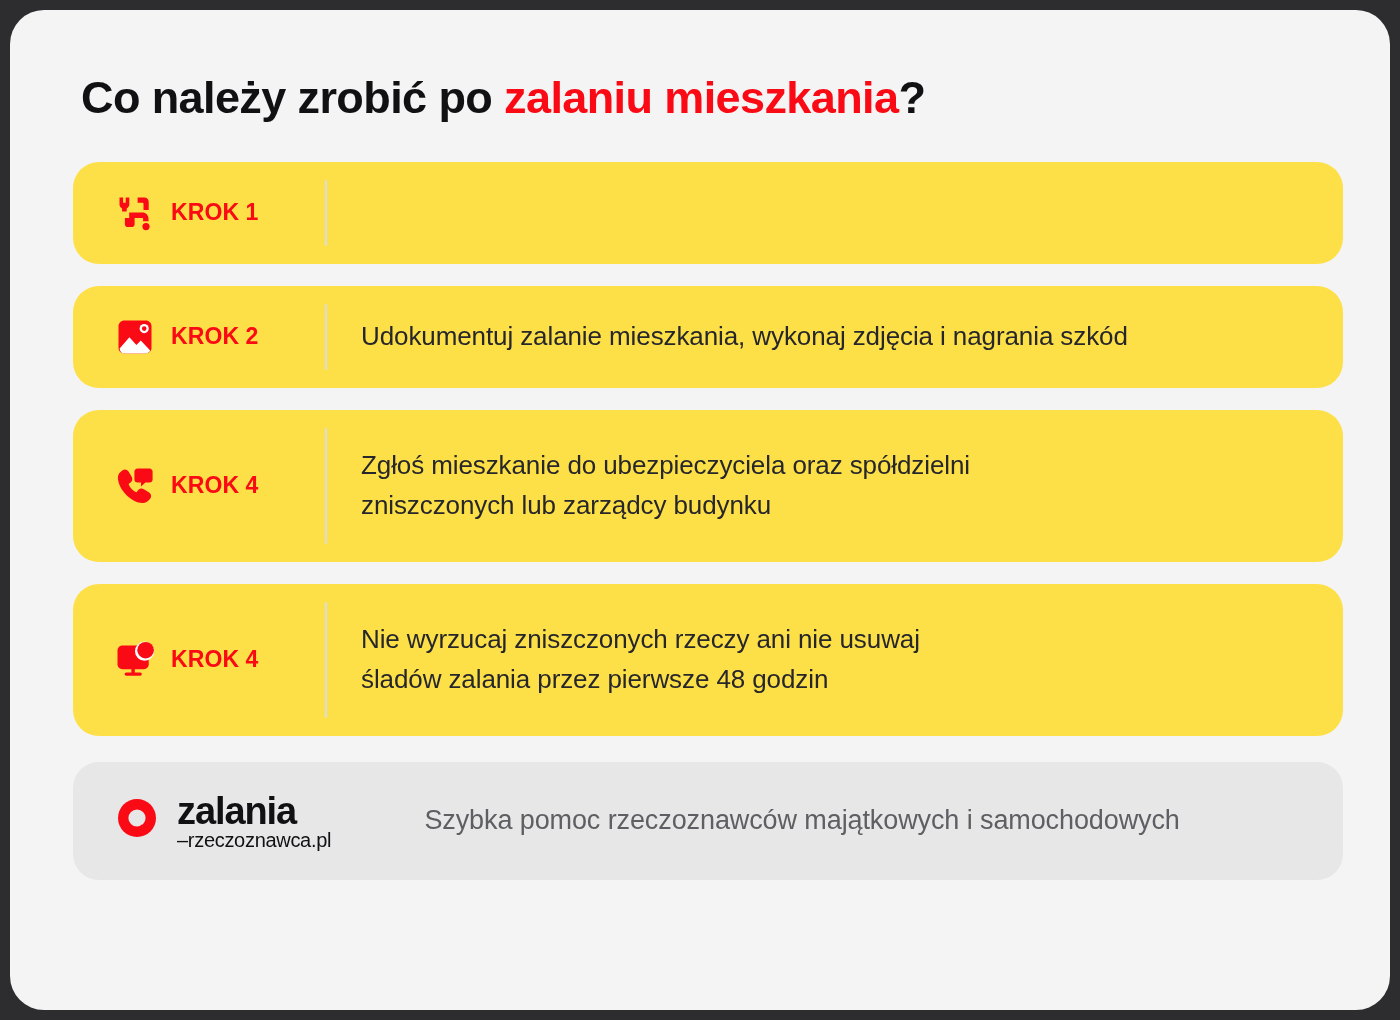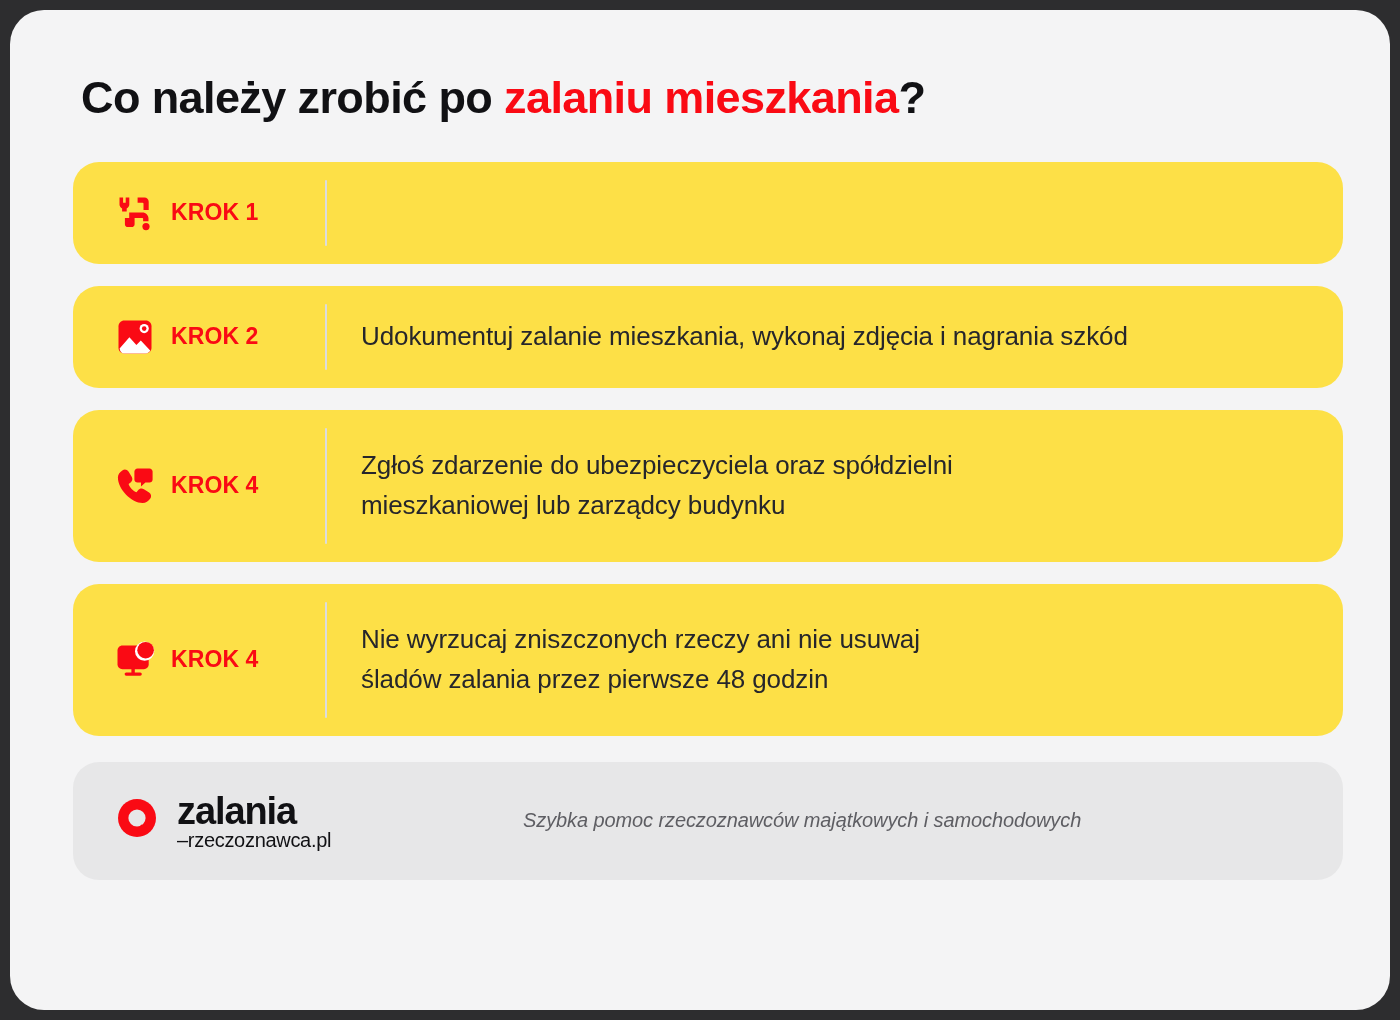--- a/index.html
+++ b/index.html
@@ -142,25 +142,24 @@
     font-size: 20px;
     font-weight: 400;
     color: #111114;
     letter-spacing: -0.3px;
     display: block;
     margin-top: 0;
   }
   .footer-tagline {
     flex: 1;
     text-align: center;
-    font-size: 20px;
+    font-size: 27px;
     color: #5e5e63;
     letter-spacing: -0.1px;
     padding-right: 30px;
-    font-style: italic;
   }
 </style>
 </head>
 <body>
 
 <div class="frame">
   <div class="inner">
 
     <h1 class="title">
       <span>Co należy zrobić po </span><span class="accent">zalaniu mieszkania</span><span class="q">?</span>
@@ -206,22 +205,22 @@
           <span class="step-icon">
             <svg width="44" height="44" viewBox="0 0 44 44" fill="#fa0a14">
               <path d="M9.3 6.4c2.3-1.5 4.9-.9 6.2 1.2l3.2 5.2c1.2 2 .7 4.4-1.1 5.8l-2 1.5c.9 3.3 4.6 7 7.9 8.2l1.6-2.1c1.4-1.8 3.8-2.2 5.8-1l5.2 3.2c2.1 1.3 2.7 3.9 1.2 6.2-1.8 2.7-4.5 4.5-7.7 4.5C18.6 39.1 4.9 25.4 4.9 13.6c0-3.2 1.7-5.5 4.4-7.2z"></path>
               <path d="M24.5 4.4h12c1.7 0 3.1 1.4 3.1 3.1v8c0 1.7-1.4 3.1-3.1 3.1h-4.1l-4.4 4v-4h-3.5c-1.7 0-3.1-1.4-3.1-3.1v-8c0-1.7 1.4-3.1 3.1-3.1z"></path>
             </svg>
           </span>
           <span class="step-label">KROK 4</span>
         </div>
         <div class="divider"></div>
         <div class="step-text">
-          <span class="line">Zgłoś zdarzenie do ubezpieczyciela oraz spółdzielni</span>
-          <span class="line">mieszkaniowej lub zarządcy budynku</span>
+          <span class="line">Zgłoś mieszkanie do ubezpieczyciela oraz spółdzielni</span>
+          <span class="line">zniszczonych lub zarządcy budynku</span>
         </div>
       </div>
 
       <div class="step-card h-two">
         <div class="step-left">
           <span class="step-icon">
             <svg width="44" height="44" viewBox="0 0 44 44" fill="#fa0a14">
               <path d="M9.4 7.6h21.4c2.7 0 4.9 2.2 4.9 4.9v13.8c0 2.7-2.2 4.9-4.9 4.9H9.4c-2.7 0-4.9-2.2-4.9-4.9V12.5c0-2.7 2.2-4.9 4.9-4.9z"></path>
               <rect x="18.4" y="30.8" width="3.4" height="4.6"></rect>
               <rect x="11.6" y="34.4" width="17.2" height="3.3" rx="1.6"></rect>

